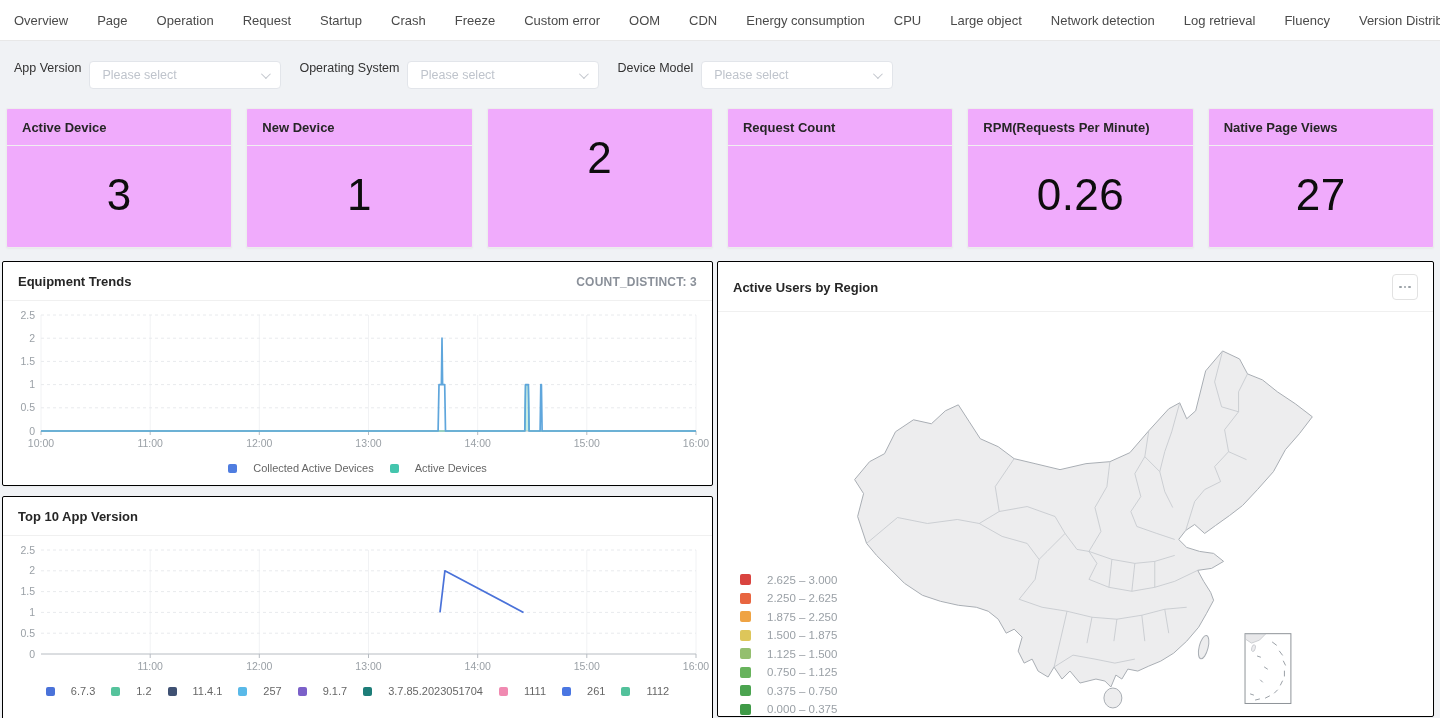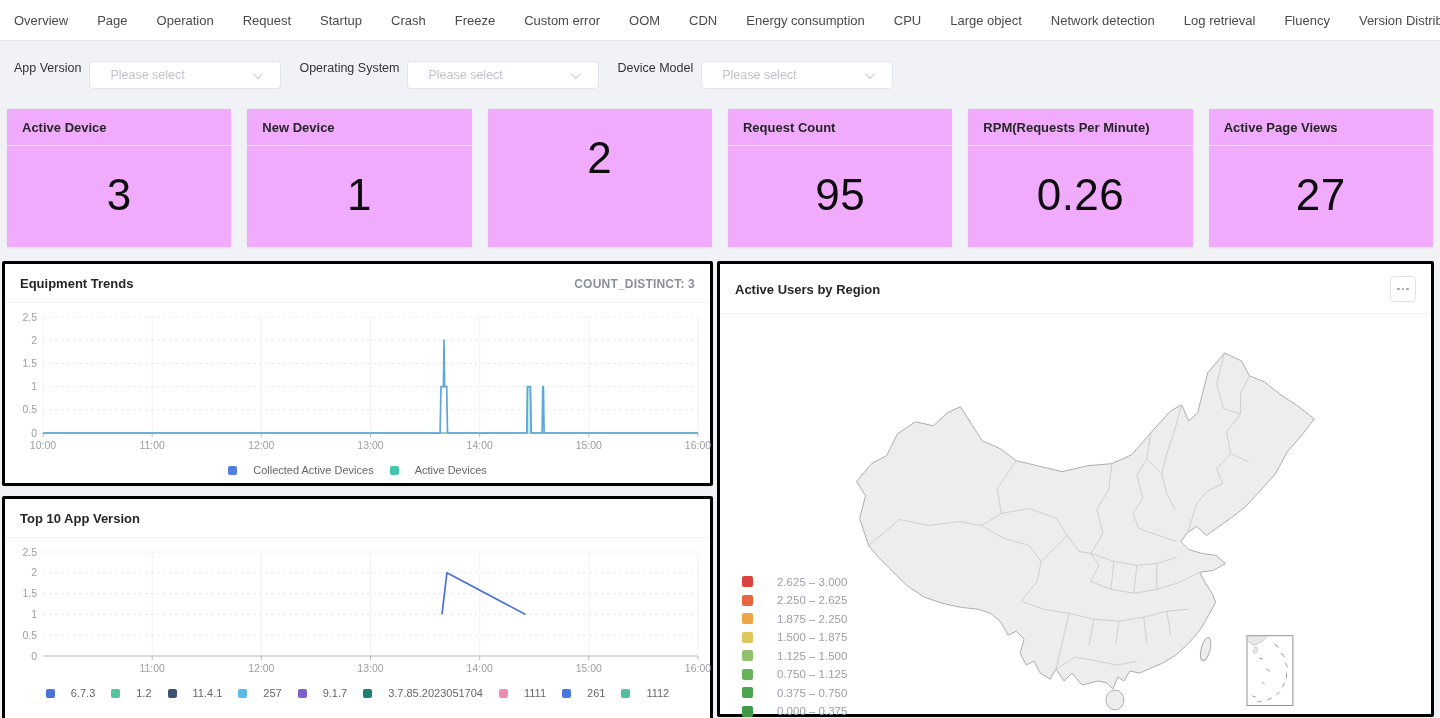--- a/index.html
+++ b/index.html
@@ -11,39 +11,39 @@
     display:flex; align-items:center; padding:0 14px; gap:29px; white-space:nowrap; }
   .nav-tab { font-size:13px; color:#4a4a4a; display:flex; align-items:center;
     cursor:pointer; border-bottom:2px solid transparent; padding-top:2px; }
 
   
   .filters { display:flex; align-items:center; padding:20px 14px 19px; gap:18px; }
   .filter-group { display:flex; }
   .filter-label { font-size:12.5px; color:#333; margin-right:8px; }
   .select { width:192px; height:28px; background:#fff; border:1px solid #e2e5ea;
     border-radius:4px; display:flex; align-items:center; justify-content:space-between;
-    padding:0 20px; cursor:pointer; }
+    padding:0 12px; cursor:pointer; }
   .select .placeholder { font-size:12.5px; color:#bfc4cc; }
   .chevron { width:7px; height:7px; border-right:1.4px solid #c3c7cd;
     border-bottom:1.4px solid #c3c7cd; transform:rotate(45deg) translateY(-2px); }
 
   
   .stats-row { display:grid; grid-template-columns:repeat(6,1fr); gap:14px; margin:0 6px; }
   .stat-card { background:#f0abfc; border:1px solid #ededed; border-radius:2px;
     height:140px; box-shadow:0 1px 2px rgba(0,0,0,.04); }
   .stat-card .card-head { padding:11px 15px 10px; border-bottom:1px solid #f0f0f0;
     font-size:13px; font-weight:bold; color:#262626; }
   .stat-card .card-value { height:97px; display:flex; align-items:center;
     justify-content:center; font-size:44px; color:#0d0d0d; letter-spacing:.5px; }
 
   
   .charts-area { display:grid; grid-template-columns:711px 717px; gap:4px;
     margin:13px 0 0 2px; align-items:start; }
   .left-col { display:flex; flex-direction:column; gap:10px; }
-  .panel { background:#fff; border:3px solid #000000; border-radius:2px;
+  .panel { background:#fff; border:1px solid #000000; border-radius:2px;
     box-shadow:0 1px 2px rgba(0,0,0,.04); }
   .panel-head { display:flex; align-items:center; justify-content:space-between;
     padding:12px 15px 11px; border-bottom:1px solid #f0f0f0; }
   .panel-title { font-size:13px; font-weight:bold; color:#262626; }
   .panel-badge { font-size:12px; font-weight:bold; color:#8a9099; letter-spacing:.2px; }
   .panel.eq { height:225px; }
   .panel.top10 { height:225px; }
   .panel.map { height:456px; }
 
   .more-btn { width:26px; height:26px; border:1px solid #e2e2e2; border-radius:4px;
@@ -56,21 +56,21 @@
 
   .chart-legend { display:flex; justify-content:center; align-items:center; gap:16px;
     font-size:11px; color:#666; margin-top:1px; }
   .chart-legend .li { display:flex; align-items:center; gap:16px; cursor:pointer; }
   .sw { width:9px; height:9px; border-radius:2px; display:inline-block; }
 
   
   .map-body { position:relative; height:413px; }
   .map-legend { position:absolute; left:22px; bottom:10px; display:flex;
     flex-direction:column; gap:6.5px; }
-  .map-legend .li { display:flex; align-items:center; gap:24px; font-size:11.5px;
+  .map-legend .li { display:flex; align-items:center; gap:16px; font-size:11.5px;
     color:#9aa0a6; cursor:pointer;justify-content:center; }
   .map-legend .sw { width:11px; height:11px; }
 </style>
 </head>
 <body>
 
 <div class="navbar">
   <div class="nav-tab">Overview</div>
   <div class="nav-tab">Page</div>
   <div class="nav-tab">Operation</div>
@@ -122,28 +122,27 @@
   </div>
   <div class="stat-card">
     <div class="card-head">New Device</div>
     <div class="card-value">1</div>
   </div>
   <div class="stat-card">
     <div class="card-value">2</div>
   </div>
   <div class="stat-card">
     <div class="card-head">Request Count</div>
-    <div class="card-value">95</div>
   </div>
   <div class="stat-card">
     <div class="card-head">RPM(Requests Per Minute)</div>
     <div class="card-value">0.26</div>
   </div>
   <div class="stat-card">
-    <div class="card-head">Active Page Views</div>
+    <div class="card-head">Native Page Views</div>
     <div class="card-value">27</div>
   </div>
 </div>
 
 <div class="charts-area">
   <div class="left-col">
 
     <div class="panel eq">
       <div class="panel-head">
         <span class="panel-title">Equipment Trends</span>

